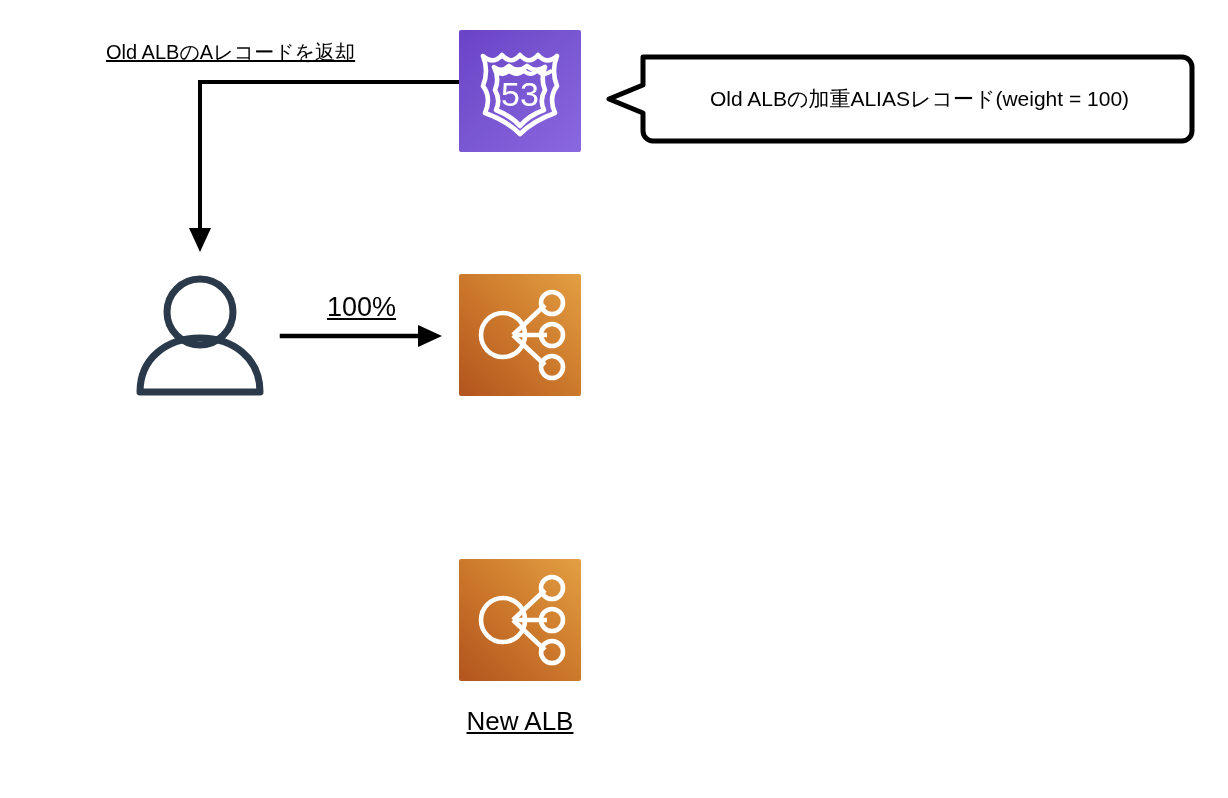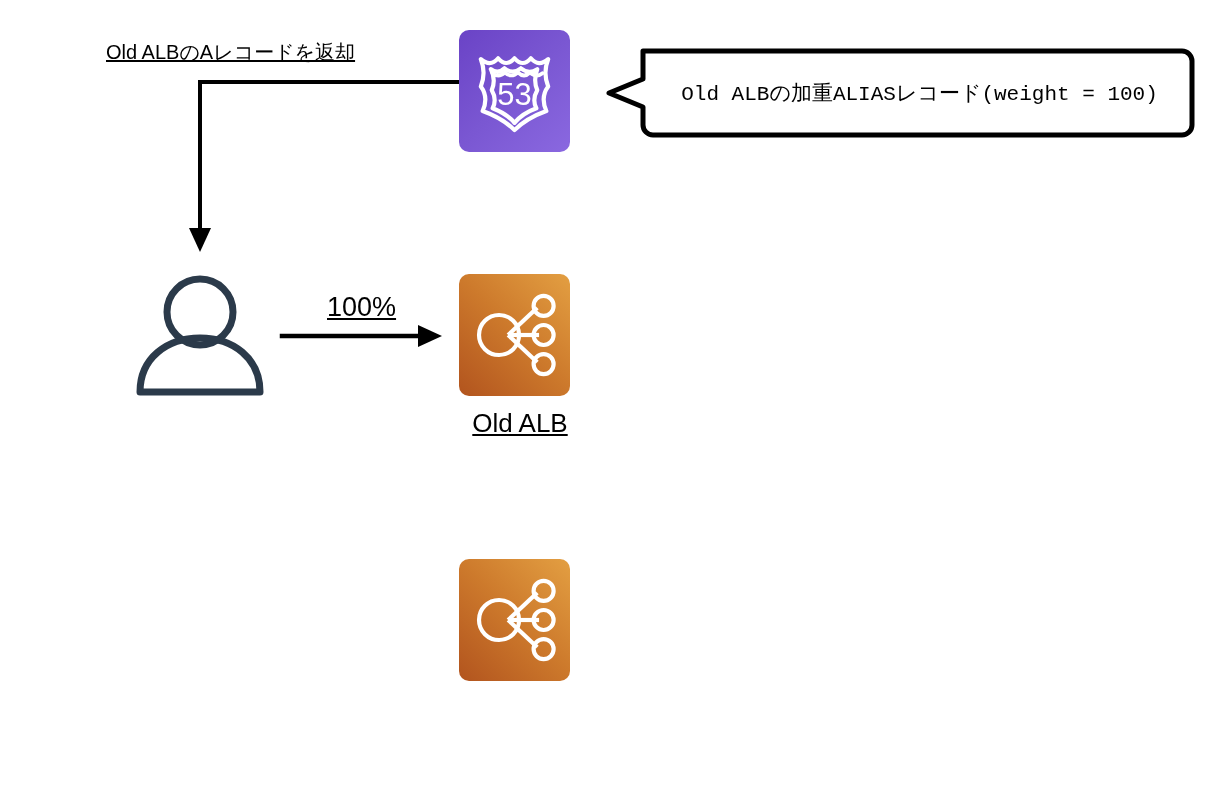--- a/index.html
+++ b/index.html
@@ -47,23 +47,23 @@
   #label-new-alb {
     left: 452px;
     top: 705px;
     width: 136px;
     text-align: center;
     font-size: 26px;
   }
 
   
   .service-tile {
-    width: 111px;
+    width: 122px;
     height: 122px;
-    border-radius: 10px;
+    border-radius: 2px;
   }
   .tile-route53 {
     background: linear-gradient(135deg, #6a43c6 0%, #7a57d2 50%, #8a68e0 100%);
   }
   .tile-alb {
     background: linear-gradient(45deg, #b2541e 0%, #cd7a2c 52%, #e39f42 100%);
   }
   #icon-route53 { left: 459px; top: 30px; }
   #icon-old-alb { left: 459px; top: 274px; }
   #icon-new-alb { left: 459px; top: 559px; }
@@ -89,24 +89,23 @@
     left: 272px;
     top: 318px;
     width: 180px;
     height: 36px;
   }
   .connector svg { display: block; width: 100%; height: 100%; overflow: visible; }
 
   
   #callout-weighted-record {
     left: 604px;
-    top: 41px;
+    top: 47px;
     width: 592px;
     height: 104px;
-    font-family: Liberation Mono, monospace;
   }
   #callout-weighted-record svg {
     display: block;
     width: 100%;
     height: 100%;
   }
   #callout-text-layer {
     position: absolute;
     left: 39px;
     top: 0;
@@ -214,30 +213,30 @@
         <line x1="54" y1="61" x2="88" y2="61"></line>
         <line x1="54" y1="61" x2="86" y2="91"></line>
         <circle cx="44" cy="61" r="22"></circle>
         <circle cx="93" cy="29" r="11"></circle>
         <circle cx="93" cy="61" r="11"></circle>
         <circle cx="93" cy="93" r="11"></circle>
       </g>
     </svg>
   </div>
 
-  <div class="abs label-text" id="label-old-alb">Old ALB</div>
 
   <div class="abs service-tile tile-alb" id="icon-new-alb">
     <svg viewBox="0 0 122 122" xmlns="http://www.w3.org/2000/svg">
       <g fill="none" stroke="#ffffff" stroke-width="4.6">
         <line x1="54" y1="61" x2="86" y2="31"></line>
         <line x1="54" y1="61" x2="88" y2="61"></line>
         <line x1="54" y1="61" x2="86" y2="91"></line>
         <circle cx="44" cy="61" r="22"></circle>
         <circle cx="93" cy="29" r="11"></circle>
         <circle cx="93" cy="61" r="11"></circle>
         <circle cx="93" cy="93" r="11"></circle>
       </g>
     </svg>
   </div>
 
+  <div class="abs label-text" id="label-new-alb">New ALB</div>
 
 </div>
 
 </body></html>

